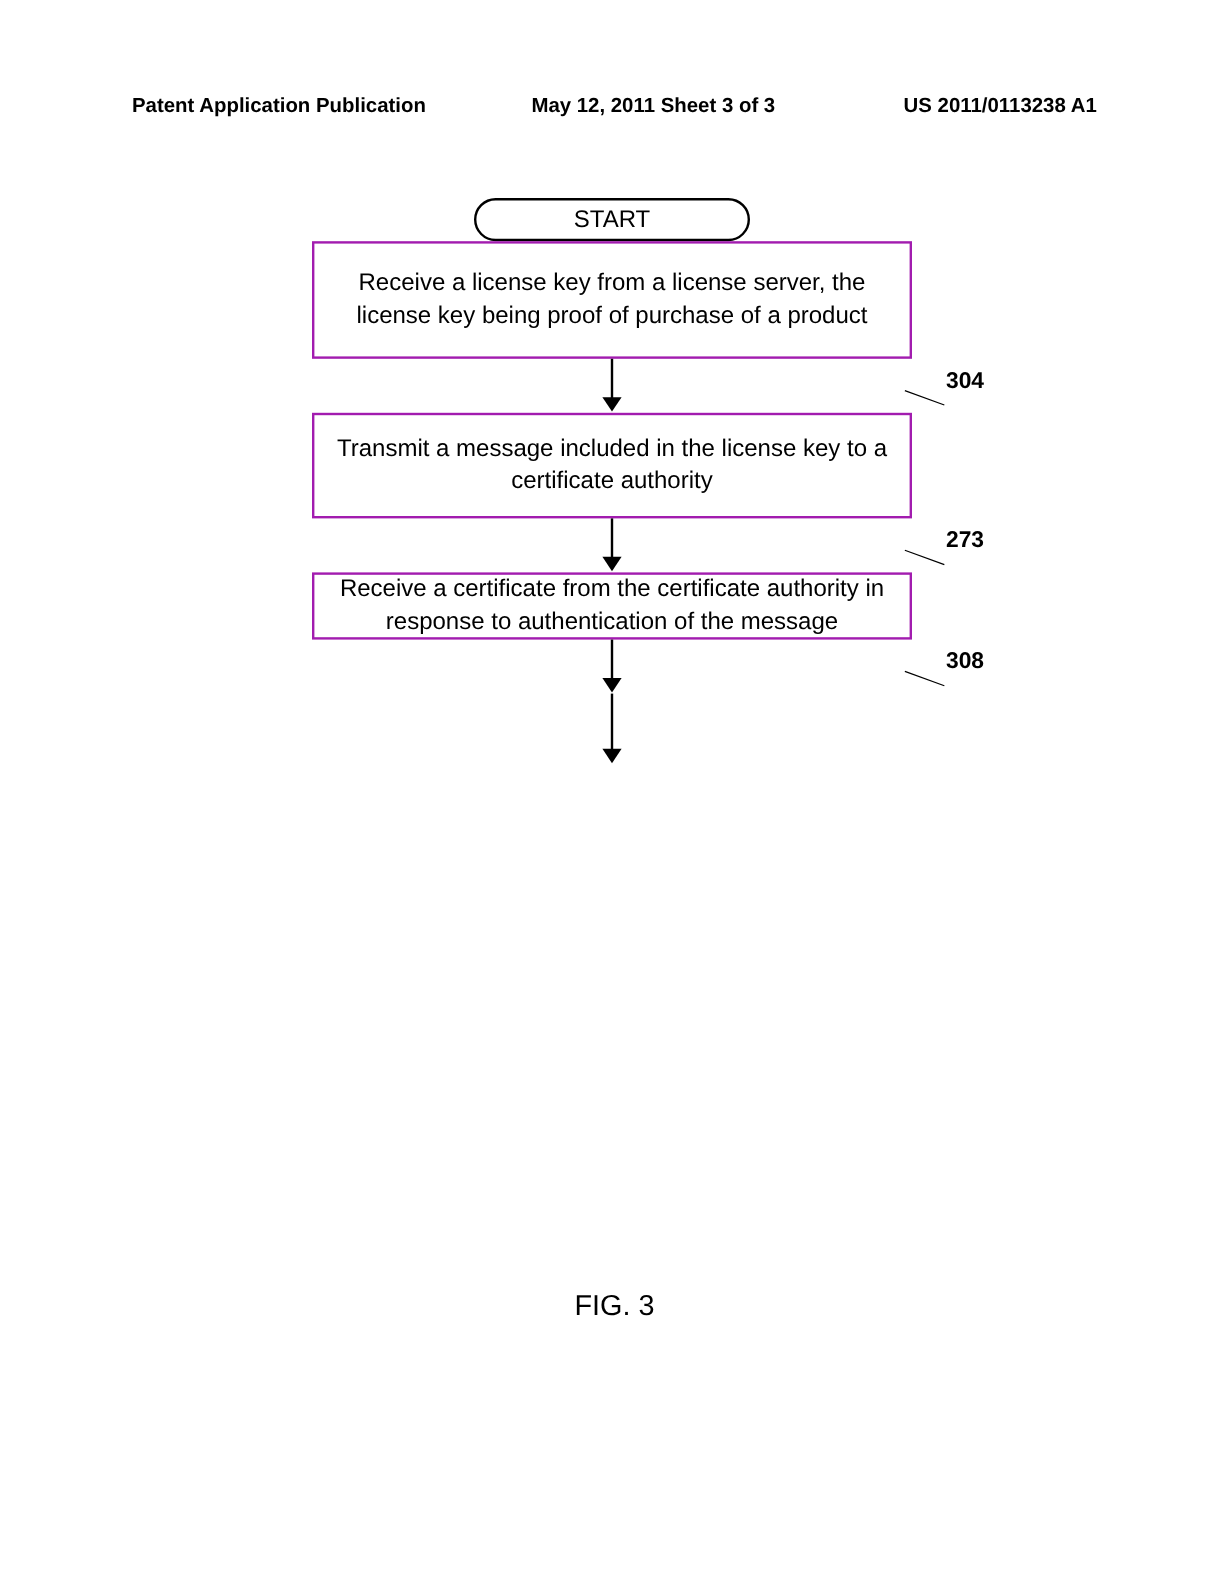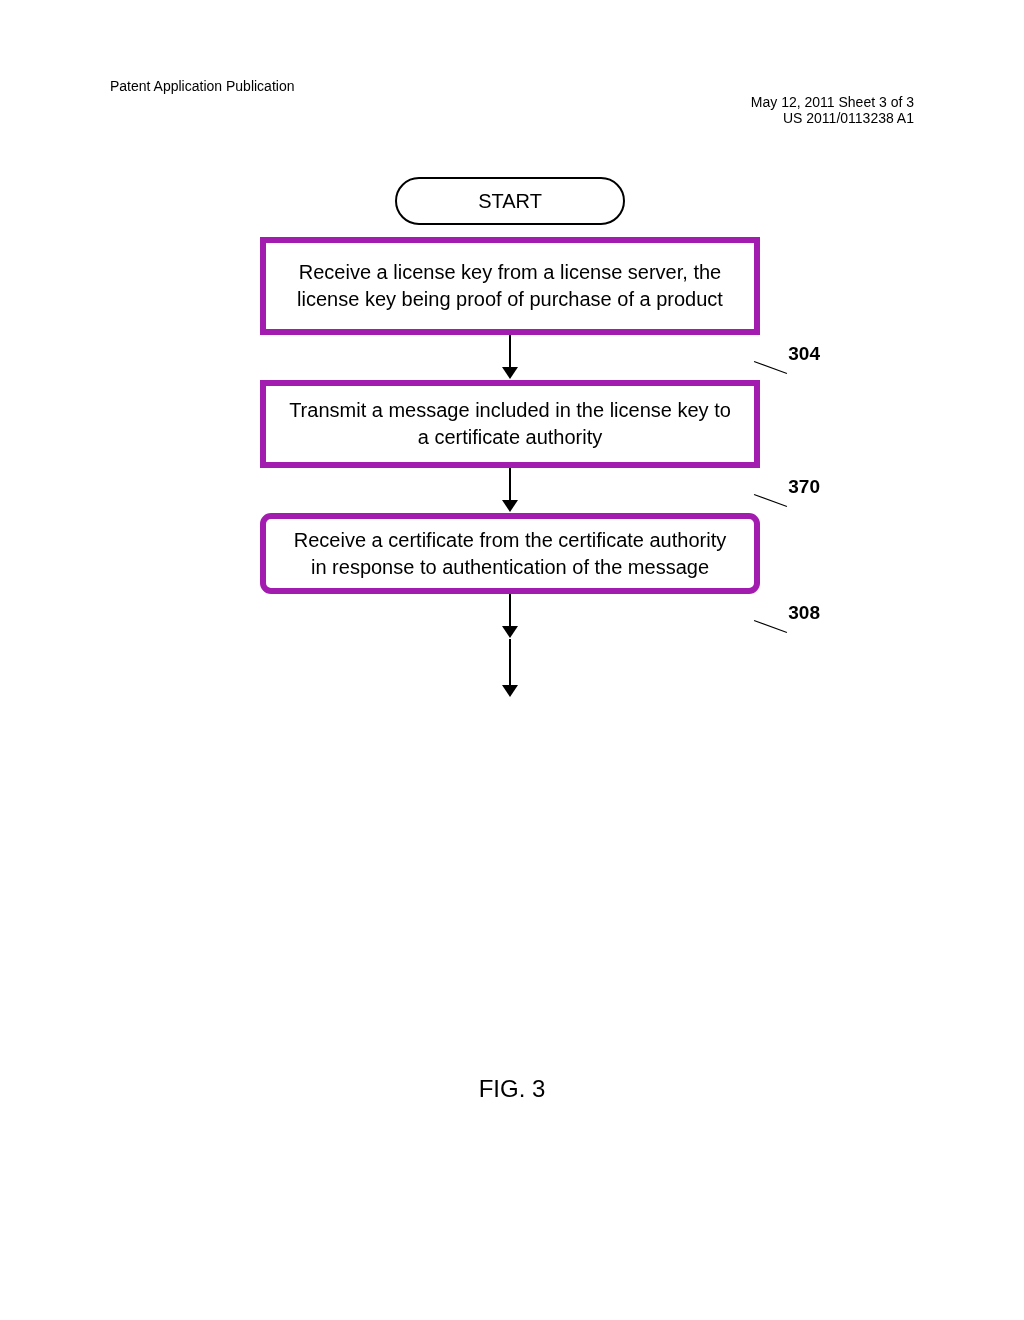--- a/index.html
+++ b/index.html
@@ -11,55 +11,54 @@
       width: 1024px;
       height: 1320px;
       background: white;
       font-family: Arial, sans-serif;
       position: relative;
     }
     .header {
       display: flex;
       justify-content: space-between;
       padding: 78px 110px 0 110px;
-      font-size: 14px;
-      font-weight: normal;
-      flex-direction: column;
+      font-size: 17px;
+      font-weight: bold;
     }
     .header-left {
       flex: 1;
     }
     .header-center {
       flex: 1;
       text-align: right;
     }
     .header-right {
       flex: 1;
       text-align: right;
     }
     .flowchart {
       position: absolute;
       left: 260px;
       top: 165px;
       width: 500px;
     }
     .terminal {
       width: 230px;
-      height: 48px;
+      height: 36px;
       border: 2px solid black;
       border-radius: 24px;
       display: flex;
       align-items: center;
       justify-content: center;
       font-size: 20px;
-      margin: 12px auto;
+      margin: 0 auto;
     }
     .process-box {
       width: 500px;
-      border: 6px solid #a21caf;
+      border: 2px solid #a21caf;
       padding: 10px 18px;
       font-size: 20px;
       text-align: center;
       line-height: 1.35;
       display: flex;
       align-items: center;
       justify-content: center;
     }
     .process-box.left-align {
       text-align: left;
@@ -142,24 +141,24 @@
   </div>
 
   <div class="process-box" style="height:88px;">
     <span>Transmit a message included in the license key to a certificate authority</span>
   </div>
 
   <div class="arrow-container">
     <div class="arrow-line"></div>
     <div class="arrow-head"></div>
     <div class="leader-line"></div>
-    <div class="step-label">370</div>
+    <div class="step-label">273</div>
   </div>
 
-  <div class="process-box" style="height:81px;border-radius:11px;">
+  <div class="process-box" style="height:56px;">
     <span>Receive a certificate from the certificate authority in response to authentication of the message</span>
   </div>
 
   <div class="arrow-container">
     <div class="arrow-line"></div>
     <div class="arrow-head"></div>
     <div class="leader-line"></div>
     <div class="step-label">308</div>
   </div>
 

